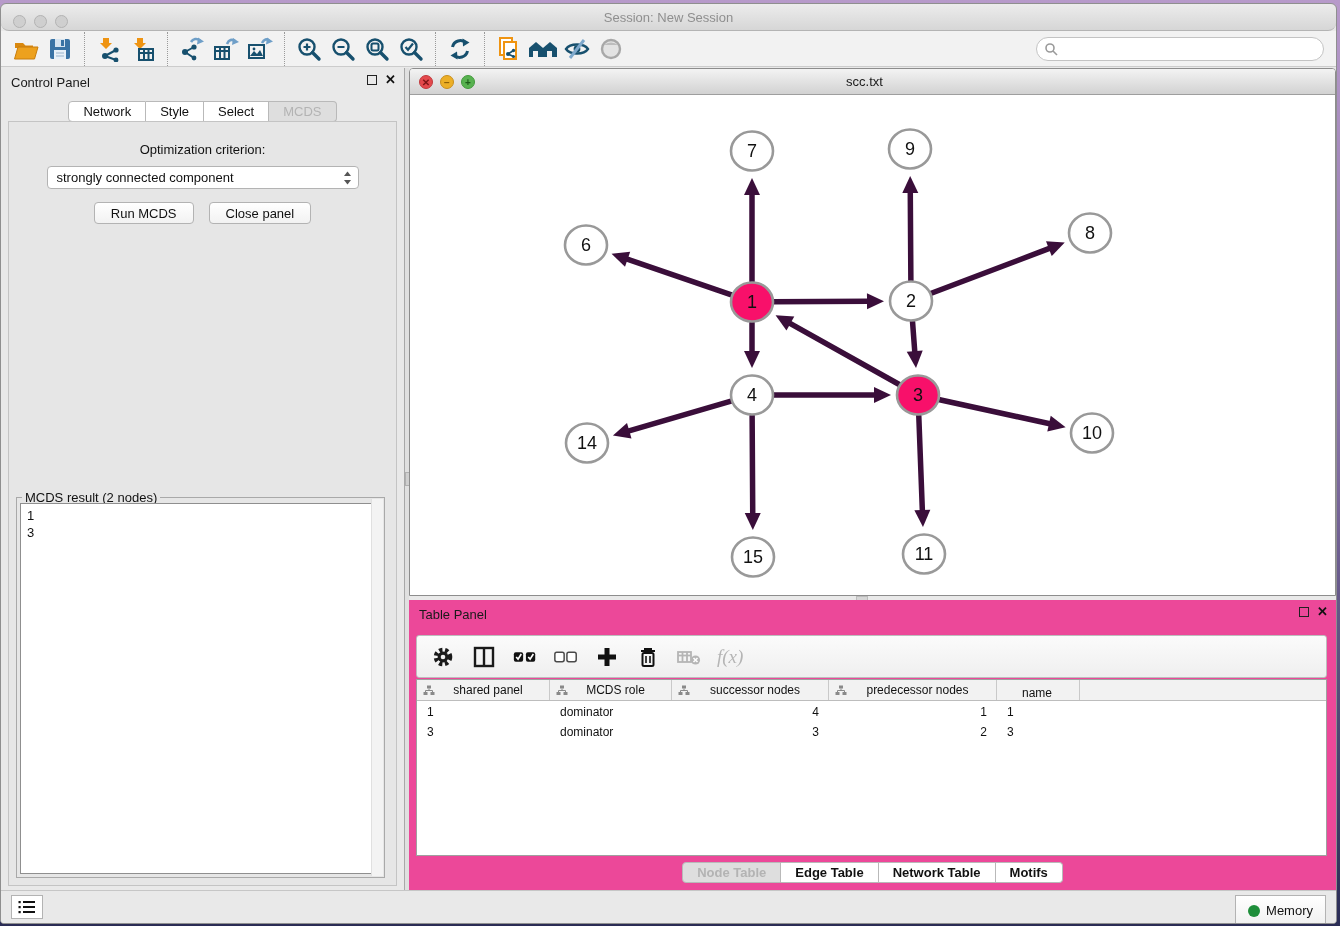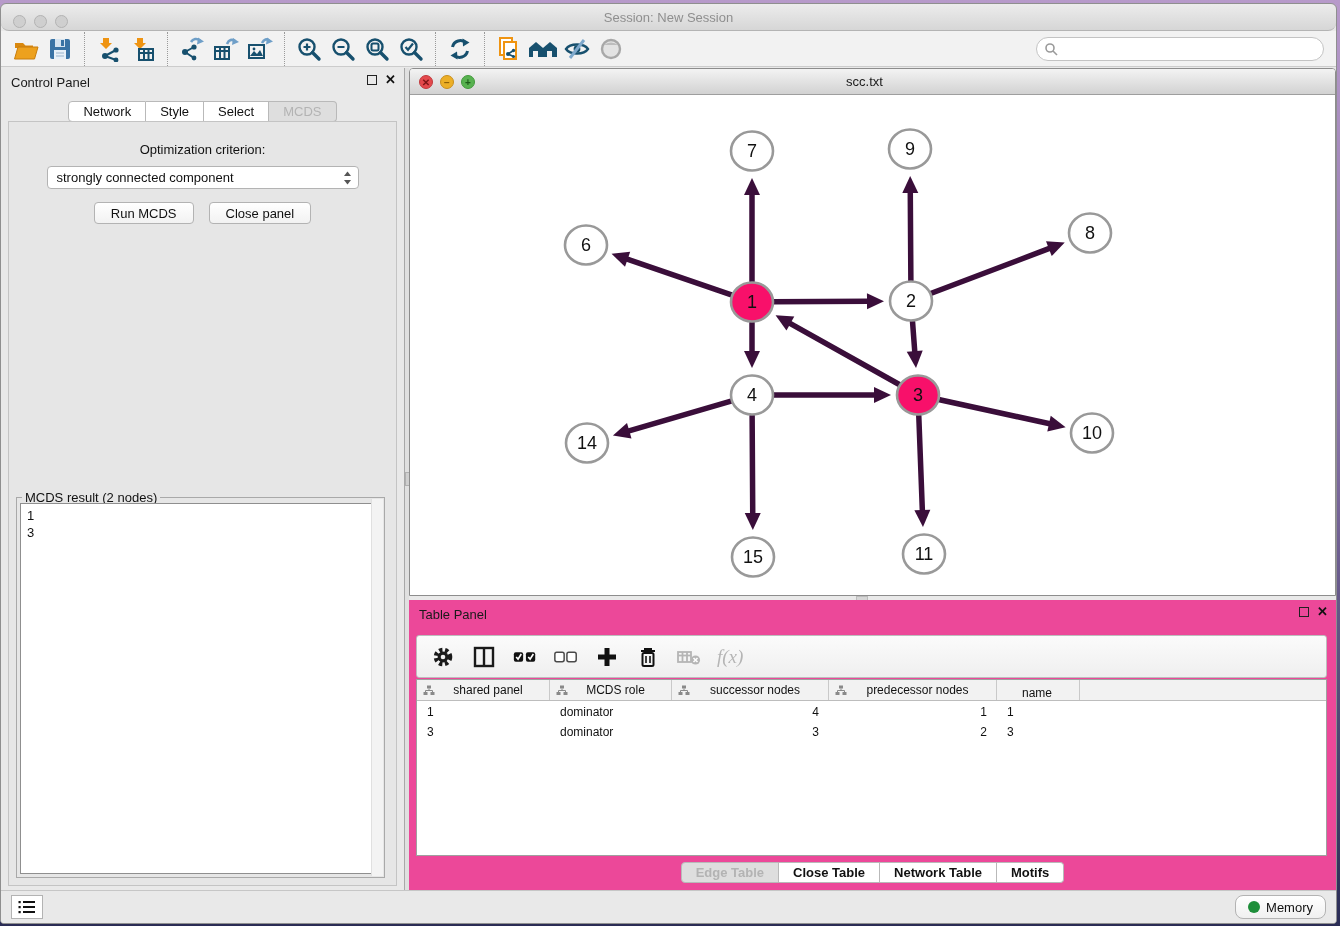--- a/index.html
+++ b/index.html
@@ -122,22 +122,22 @@
   .c0{width:133px;} .c1{width:122px;justify-content:flex-end;} .c2{width:157px;} .c3{width:168px;} .c4{width:83px;align-items:flex-end;}
   .trow { display:flex; height:16px; font-size:12px; color:#111; margin-top:4px; }
   .td { padding:0 10px; }
   .td.num { text-align:right; }
   .tp-tabs { position:absolute; bottom:7px; left:0; right:0; display:flex; justify-content:center; }
   .tp-tabs .tab-btn { font-weight:bold; }
   
   .statusbar { position:absolute; left:0; right:0; bottom:0; height:33px; background:#e9e9e9; border-top:1px solid #c6c6c6; }
   .list-btn { position:absolute; left:10px; top:4px; width:32px; height:24px; background:#fff;
     border:1px solid #b3b3b3; display:flex; align-items:center; justify-content:center; }
-  .memory-btn { position:absolute; right:10px; top:4px; height:24px; padding:0 12px;
-    background:linear-gradient(#ffffff,#f0f0f0); border:1px solid #b3b3b3; border-radius:8px;
+  .memory-btn { position:absolute; right:10px; top:4px; height:31px; padding:0 12px;
+    background:linear-gradient(#ffffff,#f0f0f0); border:1px solid #b3b3b3; border-radius:0;
     display:flex; align-items:center; gap:6px; font-size:13px; color:#111; }
   .mem-dot { width:12px; height:12px; border-radius:50%; background:#1e8e3a; }
 </style>
 </head>
 <body>
 
 <div class="app-window">
 
   <div class="titlebar">
     <span class="tl-dot" style="left:12px"></span>
@@ -542,22 +542,22 @@
       <div class="trow">
         <div class="td c0">3</div>
         <div class="td c1">dominator</div>
         <div class="td c2 num">3</div>
         <div class="td c3 num">2</div>
         <div class="td c4">3</div>
       </div>
     </div>
 
     <div class="tp-tabs">
-      <div class="tab-btn selected">Edge Table</div>
-      <div class="tab-btn">Close Table</div>
+      <div class="tab-btn selected">Node Table</div>
+      <div class="tab-btn">Edge Table</div>
       <div class="tab-btn">Network Table</div>
       <div class="tab-btn">Motifs</div>
     </div>
   </div>
 
   <div class="statusbar">
     <div class="list-btn">
       <svg width="18" height="14" viewBox="0 0 18 14">
           <g stroke="#111" stroke-width="2.2">
             <line x1="5" y1="2" x2="17" y2="2"></line>

